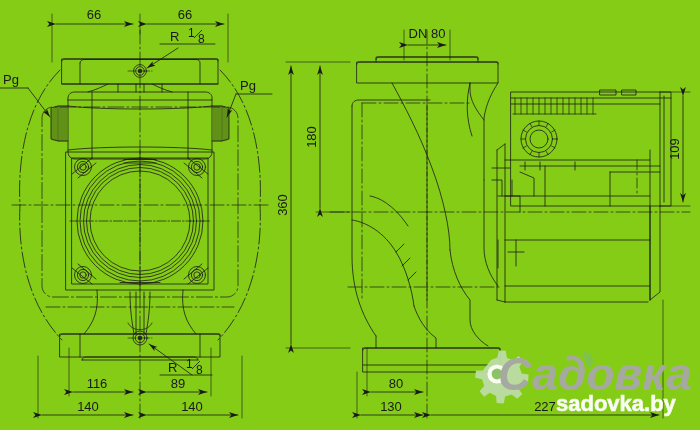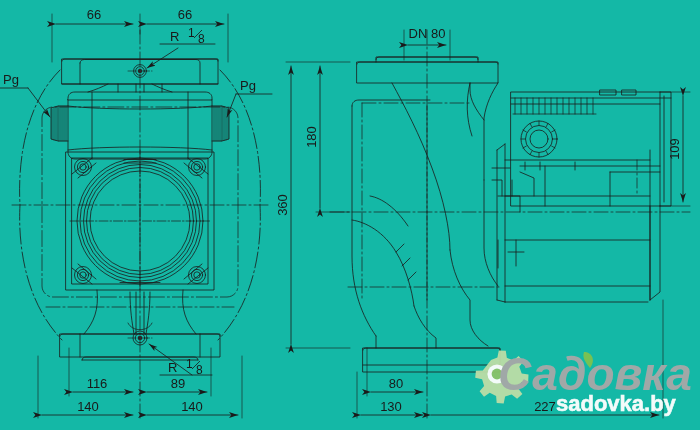--- a/index.html
+++ b/index.html
@@ -5,21 +5,21 @@
 <style>
   html, body {
     margin: 0;
     padding: 0;
     background: #ffffff;
   }
   #page {
     position: relative;
     width: 700px;
     height: 430px;
-    background: #14b8a6;
+    background: #84cc16;
     font-family: "Liberation Sans", sans-serif;
     overflow: hidden;
   }
   #drawing-svg {
     position: absolute;
     left: 0;
     top: 0;
     width: 700px;
     height: 430px;
   }

